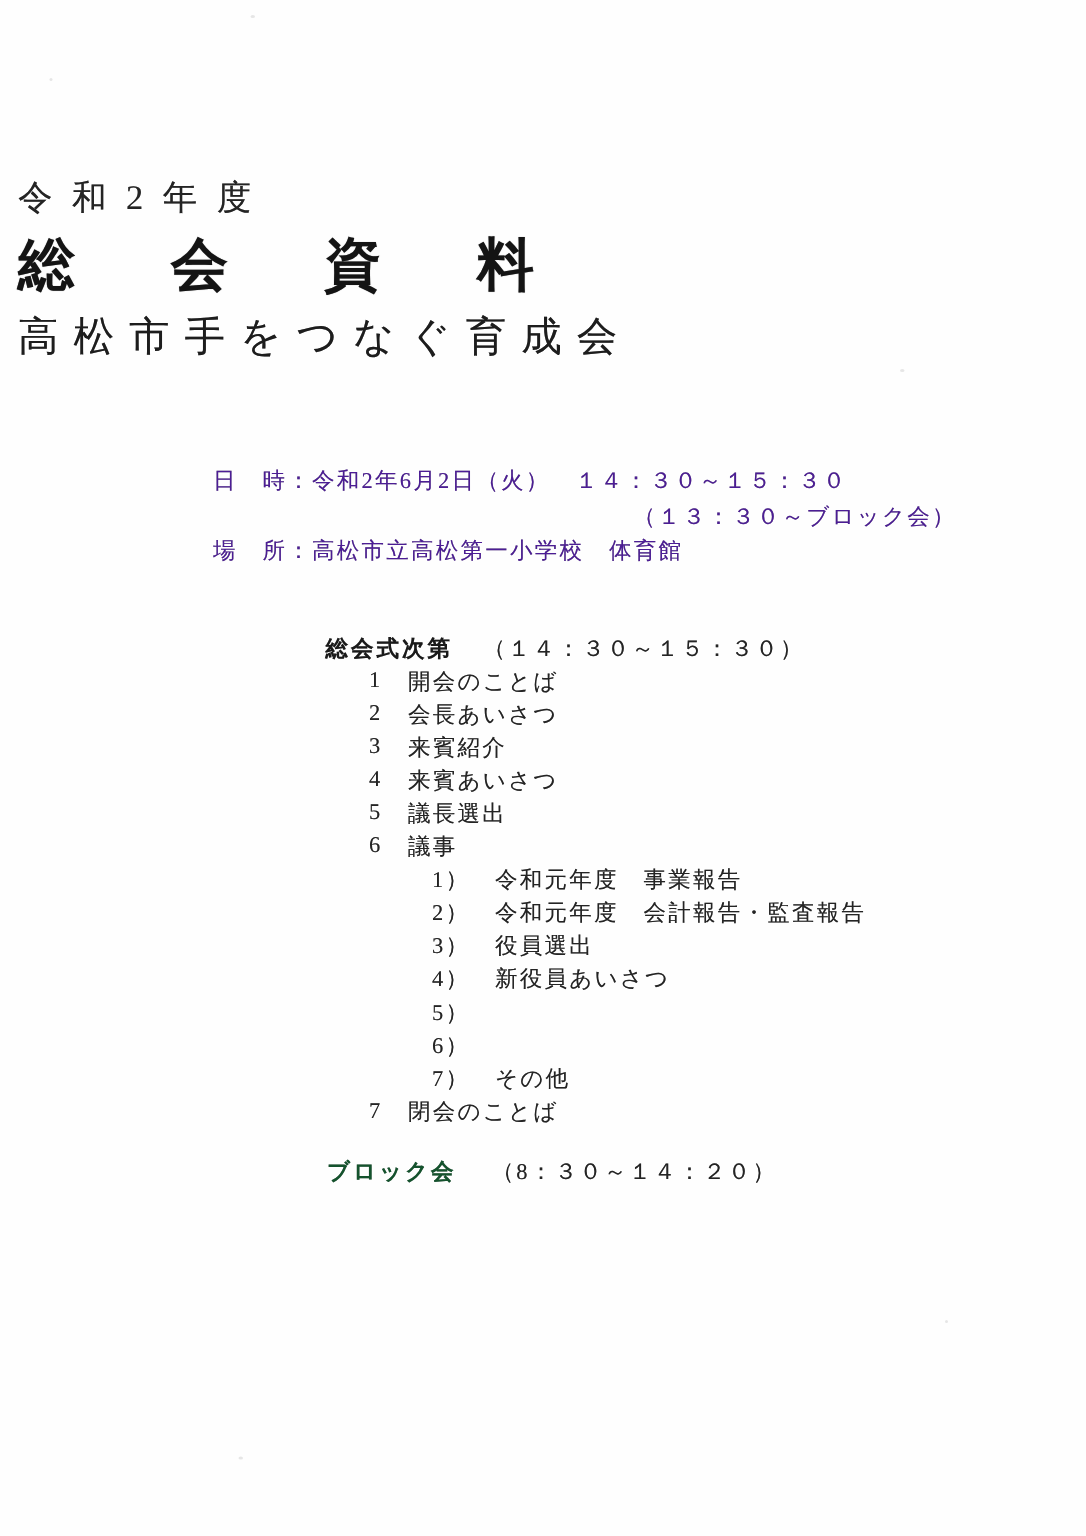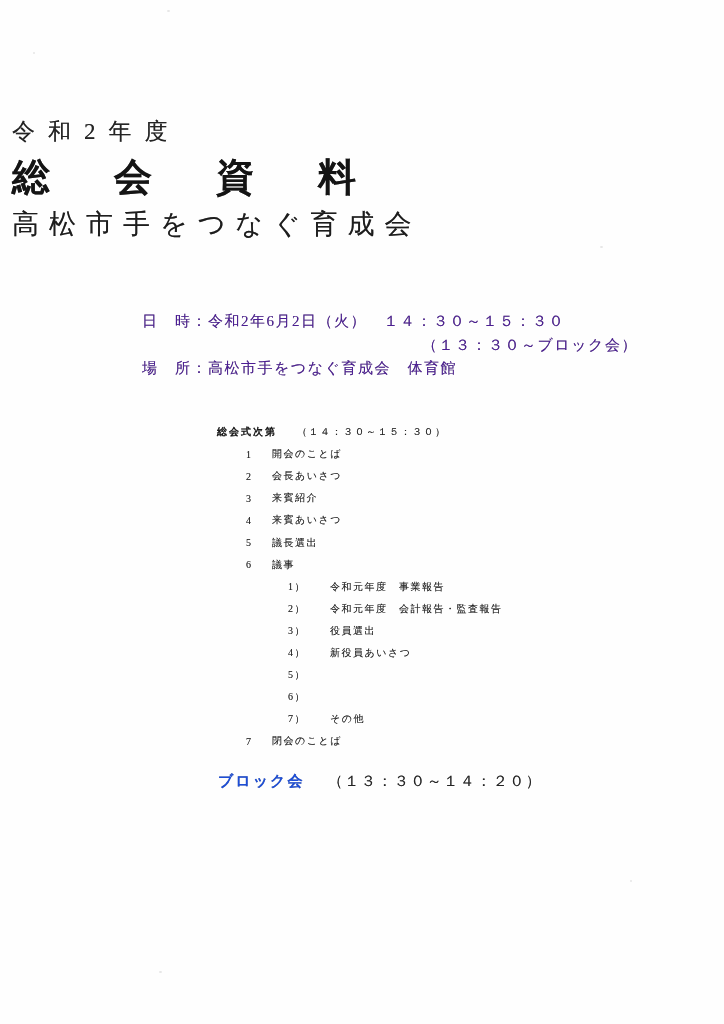--- a/index.html
+++ b/index.html
@@ -55,21 +55,21 @@
     color:#4c1d95;
     text-shadow:0 0 .3px rgba(0,0,0,.4);
     white-space:nowrap;
   }
   .info-note{
     padding-left:280px;
   }
   
   .agenda{
     position:absolute;left:217px;top:421px;
-    font-size:10px;
+    font-size:15px;
     letter-spacing:1.5px;
     color:#242424;
     text-shadow:0 0 .3px rgba(0,0,0,.4);
     white-space:nowrap;
   }
   .agenda .row{
     height:22.1px;
     display:flex;
     align-items:center;
   }
@@ -81,21 +81,21 @@
   .row.lv2 .num{width:42px;flex:none;}
   
   .block-meeting{
     position:absolute;left:218px;top:772px;
     font-size:15px;
     letter-spacing:1.5px;
     color:#242424;
     text-shadow:0 0 .3px rgba(0,0,0,.4);
     white-space:nowrap;
   }
-  .block-meeting .b-label{font-weight:bold;letter-spacing:2px;color:#1d4ed8;}
+  .block-meeting .b-label{font-weight:bold;letter-spacing:2px;color:#14532d;}
   .block-meeting .b-time{margin-left:18px;}
   
   .speck{
     position:absolute;border-radius:50%;
     background:rgba(60,60,60,.12);
   }
 </style>
 </head>
 <body>
 
@@ -106,21 +106,21 @@
     <div class="main-title">総　会　資　料</div>
     <div class="org-name">高松市手をつなぐ育成会</div>
   </div>
 
   <div class="meeting-info">
     <div class="info-line">
       <span>日　時：</span><span>令和2年6月2日（火）　１４：３０～１５：３０</span>
     </div>
     <div class="info-line info-note">（１３：３０～ブロック会）</div>
     <div class="info-line">
-      <span>場　所：</span><span>高松市手をつなぐ育成会　体育館</span>
+      <span>場　所：</span><span>高松市立高松第一小学校　体育館</span>
     </div>
   </div>
 
   <div class="agenda">
     <div class="row agenda-heading">
       <span class="h-title">総会式次第</span>
       <span class="h-time">（１４：３０～１５：３０）</span>
     </div>
 
     <div class="row lv1">
@@ -176,21 +176,21 @@
     </div>
 
     <div class="row lv1">
       <span class="num">7</span>
       <span class="lbl">閉会のことば</span>
     </div>
   </div>
 
   <div class="block-meeting">
     <span class="b-label">ブロック会</span>
-    <span class="b-time">（１３：３０～１４：２０）</span>
+    <span class="b-time">（8：３０～１４：２０）</span>
   </div>
 
   <div class="speck" style="left:167px;top:10px;width:3px;height:2px;"></div>
   <div class="speck" style="left:33px;top:52px;width:2px;height:2px;"></div>
   <div class="speck" style="left:600px;top:246px;width:3px;height:2px;"></div>
   <div class="speck" style="left:159px;top:971px;width:3px;height:2px;"></div>
   <div class="speck" style="left:630px;top:880px;width:2px;height:2px;"></div>
 </div>
 
 </body></html>

